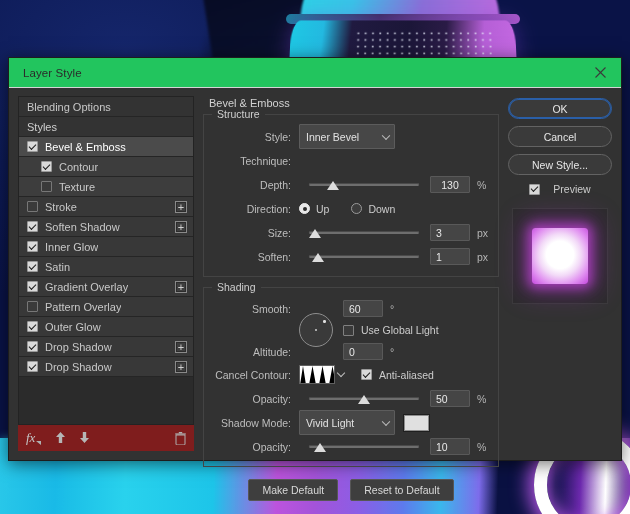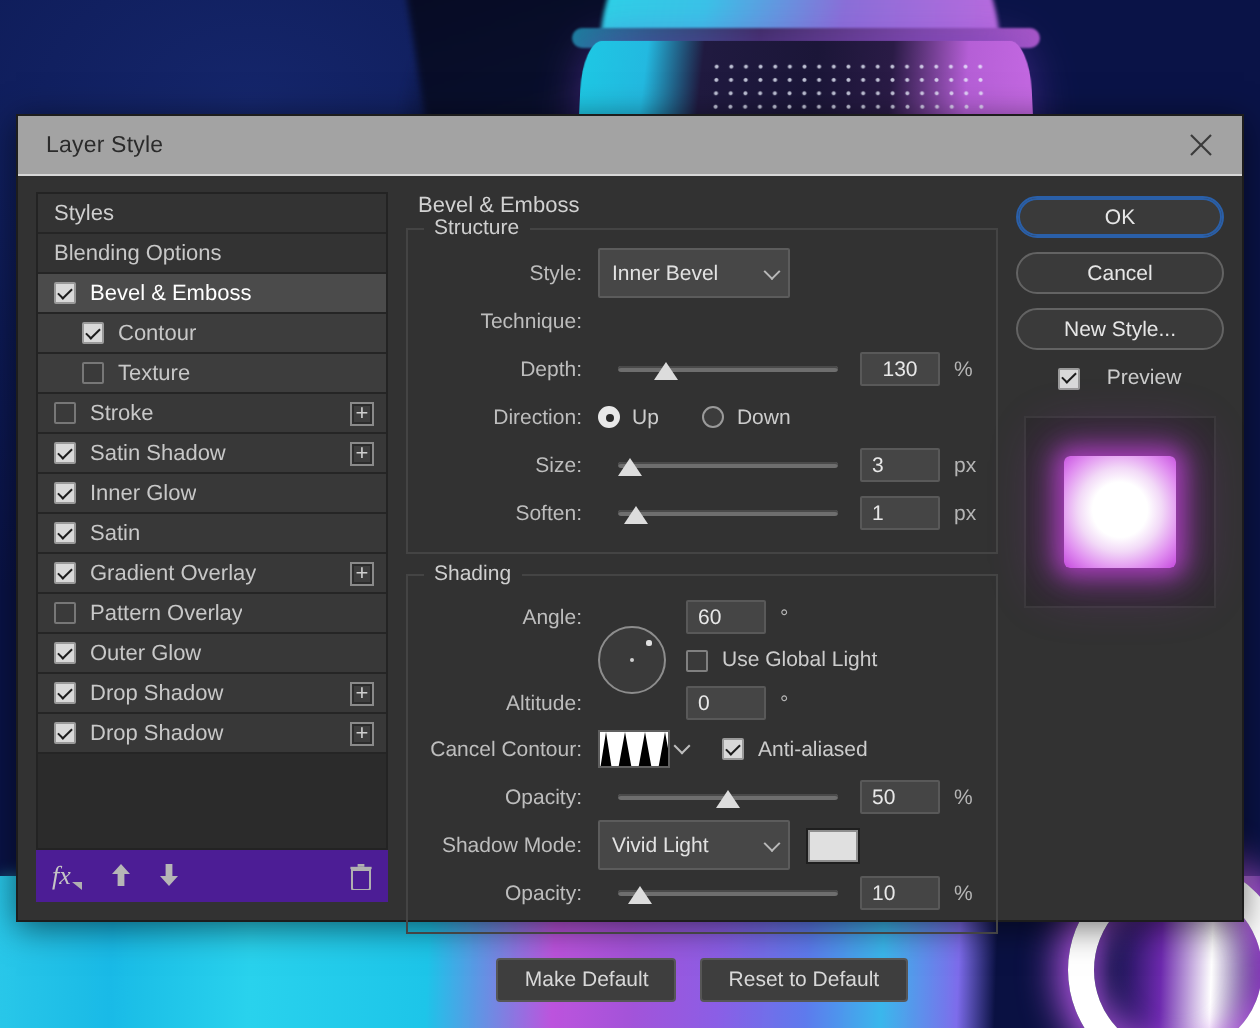--- a/index.html
+++ b/index.html
@@ -77,21 +77,21 @@
   }
 
   
   #dialog {
     position: absolute; left: 8px; top: 57px; width: 614px; height: 404px;
     background: #323232; border: 1px solid #1d1d1d;
     box-shadow: 0 3px 16px rgba(0,0,0,.55);
     display: flex; flex-direction: column;
   }
   .titlebar {
-    height: 30px; background: #a3a3a3; border-bottom: 1px solid #d6d6d6;
+    height: 30px; background: #22c55e; border-bottom: 1px solid #d6d6d6;
     display: flex; align-items: center; padding: 0 0 0 14px; flex: none;
   }
   .title-text { font-size: 11.5px; color: #2b2b2b; letter-spacing: .1px; }
   .title-close {
     margin-left: auto; width: 42px; height: 30px;
     display: flex; align-items: center; justify-content: center;
     color: #3a3a3a; font-size: 14px; cursor: pointer;
   }
   .title-close svg { display: block; }
 
@@ -128,21 +128,21 @@
     transform: rotate(-45deg);
   }
   .plusbtn {
     margin-left: auto; width: 12px; height: 12px; flex: none;
     border: 1px solid #8a8a8a; background: #3f3f3f; color: #d0d0d0;
     font-size: 11px; line-height: 10px; text-align: center; cursor: pointer;
     box-shadow: inset 0 0 0 1px #2c2c2c;
   }
 
   .list-toolbar {
-    height: 26px; background: #4c1d95; display: flex; align-items: center;
+    height: 26px; background: #7f1d1d; display: flex; align-items: center;
     padding: 0 8px; gap: 13px; flex: none;
   }
   .tb-ico { color: #b0b0b0; cursor: pointer; display: flex; align-items: center; }
   .tb-fx { font-family: "Liberation Serif", serif; font-style: italic; font-size: 13px; color: #c5c5c5; }
   .tb-trash { margin-left: auto; }
 
   
   .center { flex: 1; min-width: 0; display: flex; flex-direction: column; }
   .center-title { font-size: 11px; color: #d2d2d2; margin: 1px 0 5px 6px; }
 
@@ -287,26 +287,26 @@
         <line x1="11.5" y1="1.5" x2="1.5" y2="11.5" stroke="#3a3a3a" stroke-width="1.1"></line>
       </svg>
     </div>
   </div>
 
   <div class="body">
 
     <div class="leftcol">
       <div class="styles-list">
 
+        <div class="style-row plain">
+          <span class="lbl">Blending Options</span>
+        </div>
+
         <div class="style-row header">
           <span class="lbl">Styles</span>
-        </div>
-
-        <div class="style-row plain">
-          <span class="lbl">Blending Options</span>
         </div>
 
         <div class="style-row selected">
           <span class="cb on"></span>
           <span class="lbl">Bevel &amp; Emboss</span>
         </div>
 
         <div class="style-row sub">
           <span class="cb on"></span>
           <span class="lbl">Contour</span>
@@ -318,21 +318,21 @@
         </div>
 
         <div class="style-row eff">
           <span class="cb"></span>
           <span class="lbl">Stroke</span>
           <span class="plusbtn">+</span>
         </div>
 
         <div class="style-row eff">
           <span class="cb on"></span>
-          <span class="lbl">Satin Shadow</span>
+          <span class="lbl">Soften Shadow</span>
           <span class="plusbtn">+</span>
         </div>
 
         <div class="style-row eff">
           <span class="cb on"></span>
           <span class="lbl">Inner Glow</span>
         </div>
 
         <div class="style-row eff">
           <span class="cb on"></span>
@@ -453,21 +453,21 @@
           </div>
 
         </div>
       </div>
 
       <div class="group">
         <span class="legend">Shading</span>
         <div class="group-inner">
 
           <div class="row" style="height:19px;margin-bottom:1px">
-            <span class="lab">Angle:</span>
+            <span class="lab">Smooth:</span>
             <div style="width:44px;flex:none"></div>
             <div class="numbox n-ang">60</div>
             <span class="unit">°</span>
           </div>
 
           <div class="row" style="height:22px;margin-bottom:1px">
             <span class="lab"></span>
             <div style="width:44px;flex:none;display:flex;justify-content:flex-start">
               <div class="dial">
                 <span class="ctr"></span>

